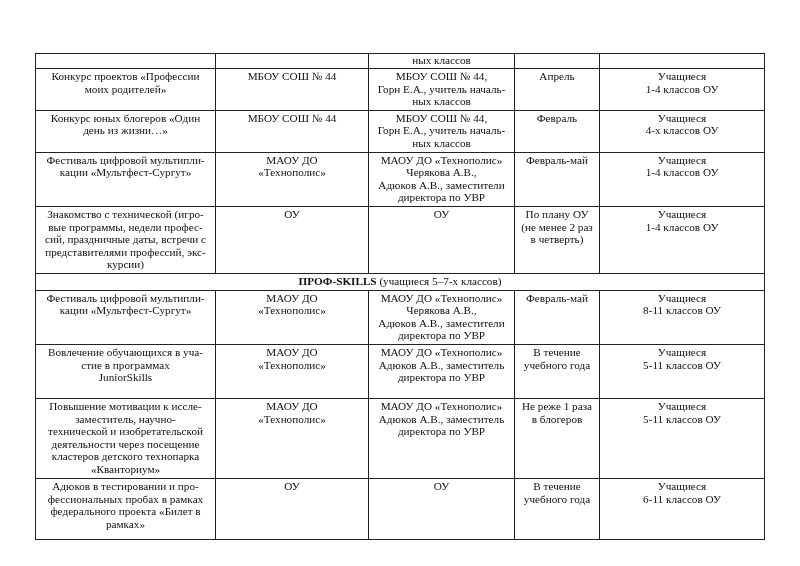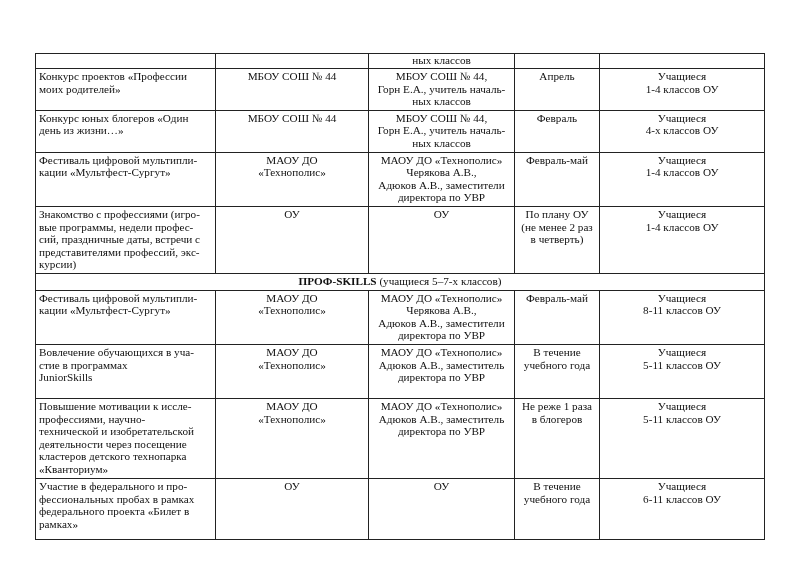--- a/index.html
+++ b/index.html
@@ -1,21 +1,21 @@
 <!DOCTYPE html>
 <html><head>
 <meta charset="utf-8">
 <style>
   html, body { margin:0; padding:0; background:#ffffff; }
   body { width:800px; height:566px; position:relative; overflow:hidden;
          font-family:"Liberation Serif", "DejaVu Serif", serif; color:#111; }
   table.plan { position:absolute; left:35px; top:53px; width:729px;
                border-collapse:collapse; table-layout:fixed; font-size:11.2px; line-height:12.6px; }
   table.plan td { border:1px solid #222; vertical-align:top; padding:1px 3px 2px 3px; }
-  td.c1 { text-align:left; }
+  td.c1 { text-align:center; }
   td.c2, td.c3, td.c4, td.c5 { text-align:center; }
   td.section { text-align:center; padding:1px 3px; }
   .section-bold { font-weight:bold; }
   .bold { font-weight:normal; }
   .line { display:block; }
 </style>
 </head>
 <body>
 
 <table class="plan">
@@ -99,21 +99,21 @@
         <span class="line">Февраль-май</span>
       </td>
       <td class="c5">
         <span class="line">Учащиеся</span>
         <span class="line">1-4 классов ОУ</span>
       </td>
     </tr>
 
     <tr style="height:67px">
       <td class="c1">
-        <span class="line">Знакомство с профессиями (игро-</span>
+        <span class="line">Знакомство с технической (игро-</span>
         <span class="line">вые программы, недели профес-</span>
         <span class="line">сий, праздничные даты, встречи с</span>
         <span class="line">представителями профессий, экс-</span>
         <span class="line">курсии)</span>
       </td>
       <td class="c2">
         <span class="line">ОУ</span>
       </td>
       <td class="c3">
         <span class="line">ОУ</span>
@@ -180,21 +180,21 @@
       </td>
       <td class="c5">
         <span class="line">Учащиеся</span>
         <span class="line">5-11 классов ОУ</span>
       </td>
     </tr>
 
     <tr style="height:80px">
       <td class="c1">
         <span class="line">Повышение мотивации к иссле-</span>
-        <span class="line">профессиями, научно-</span>
+        <span class="line">заместитель, научно-</span>
         <span class="line">технической и изобретательской</span>
         <span class="line">деятельности  через посещение</span>
         <span class="line">кластеров детского технопарка</span>
         <span class="line">«Кванториум»</span>
       </td>
       <td class="c2">
         <span class="line">МАОУ ДО</span>
         <span class="line">«Технополис»</span>
       </td>
       <td class="c3">
@@ -207,21 +207,21 @@
         <span class="line">в блогеров</span>
       </td>
       <td class="c5">
         <span class="line">Учащиеся</span>
         <span class="line">5-11 классов ОУ</span>
       </td>
     </tr>
 
     <tr style="height:61px">
       <td class="c1">
-        <span class="line">Участие в федерального и про-</span>
+        <span class="line">Адюков в тестировании и про-</span>
         <span class="line">фессиональных пробах в рамках</span>
         <span class="line">федерального проекта «Билет в</span>
         <span class="line">рамках»</span>
       </td>
       <td class="c2">
         <span class="line">ОУ</span>
       </td>
       <td class="c3">
         <span class="line">ОУ</span>
       </td>

